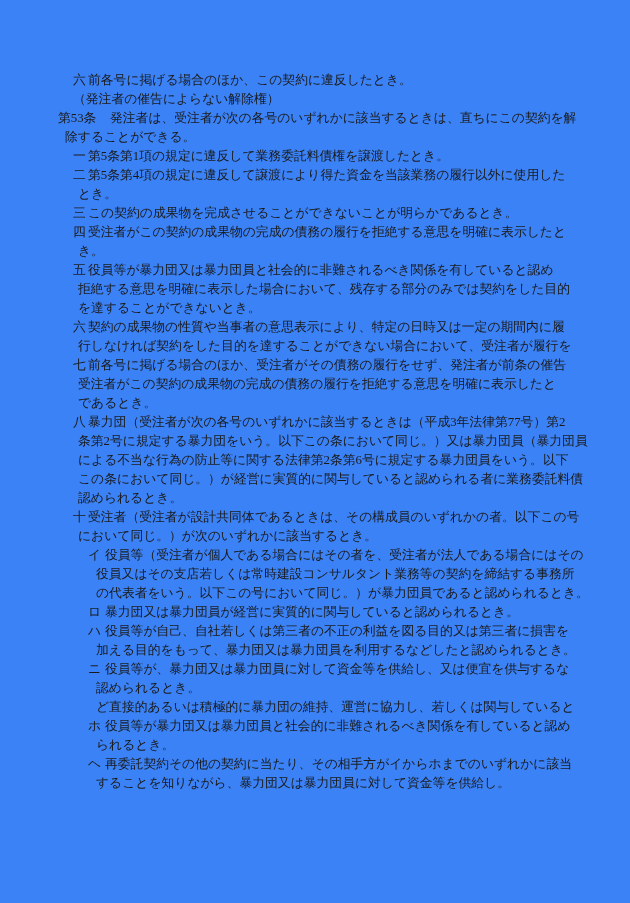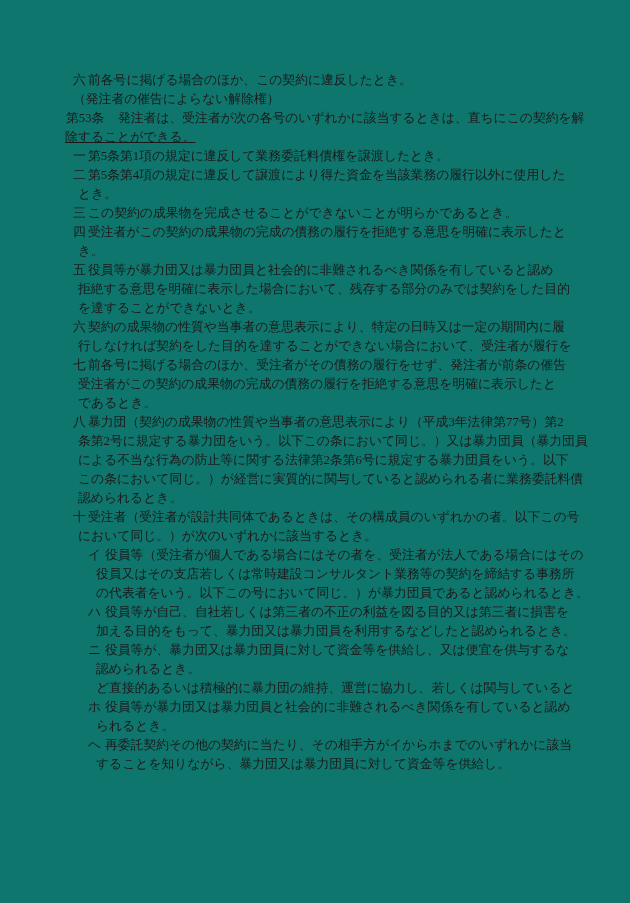--- a/index.html
+++ b/index.html
@@ -5,21 +5,21 @@
   html, body {
     margin: 0;
     padding: 0;
     background: #e8e8e8;
   }
   .page {
     position: relative;
     width: 630px;
     height: 903px;
     margin: 0 auto;
-    background: #0f766e;
+    background: #3b82f6;
     overflow: hidden;
     font-family: "Liberation Serif", "DejaVu Serif", serif;
     color: #1a1a1a;
   }
   .doc {
     position: absolute;
     left: 58px;
     top: 71px;
     width: 520px;
     font-size: 12.8px;
@@ -28,22 +28,22 @@
   .line {
     white-space: nowrap;
     height: 19px;
   }
   .mk {
     display: inline-block;
     vertical-align: top;
   }
   
   .t-article  { padding-left: 0; }
-  .t-article .mk { width: 52px; margin-left: 8px; }   
-  .t-artcont  { padding-left: 7px; text-decoration: underline; }
+  .t-article .mk { width: 52px; }   
+  .t-artcont  { padding-left: 7px; }
   .t-heading  { padding-left: 15px; }
   .t-item1    { padding-left: 15px; }
   .t-item1 .mk { width: 15px; }     
   .t-cont1    { padding-left: 20px; }
   .t-item2    { padding-left: 30px; }
   .t-item2 .mk { width: 17px; }     
   .t-cont2    { padding-left: 38px; }
 </style>
 </head>
 <body>
@@ -61,30 +61,31 @@
       <div class="line t-item1"><span class="mk">四</span><span class="txt">受注者がこの契約の成果物の完成の債務の履行を拒絶する意思を明確に表示したと</span></div>
       <div class="line t-cont1"><span class="txt">き。</span></div>
       <div class="line t-item1"><span class="mk">五</span><span class="txt">役員等が暴力団又は暴力団員と社会的に非難されるべき関係を有していると認め</span></div>
       <div class="line t-cont1"><span class="txt">拒絶する意思を明確に表示した場合において、残存する部分のみでは契約をした目的</span></div>
       <div class="line t-cont1"><span class="txt">を達することができないとき。</span></div>
       <div class="line t-item1"><span class="mk">六</span><span class="txt">契約の成果物の性質や当事者の意思表示により、特定の日時又は一定の期間内に履</span></div>
       <div class="line t-cont1"><span class="txt">行しなければ契約をした目的を達することができない場合において、受注者が履行を</span></div>
       <div class="line t-item1"><span class="mk">七</span><span class="txt">前各号に掲げる場合のほか、受注者がその債務の履行をせず、発注者が前条の催告</span></div>
       <div class="line t-cont1"><span class="txt">受注者がこの契約の成果物の完成の債務の履行を拒絶する意思を明確に表示したと</span></div>
       <div class="line t-cont1"><span class="txt">であるとき。</span></div>
-      <div class="line t-item1"><span class="mk">八</span><span class="txt">暴力団（契約の成果物の性質や当事者の意思表示により（平成3年法律第77号）第2</span></div>
+      <div class="line t-item1"><span class="mk">八</span><span class="txt">暴力団（受注者が次の各号のいずれかに該当するときは（平成3年法律第77号）第2</span></div>
       <div class="line t-cont1"><span class="txt">条第2号に規定する暴力団をいう。以下この条において同じ。）又は暴力団員（暴力団員</span></div>
       <div class="line t-cont1"><span class="txt">による不当な行為の防止等に関する法律第2条第6号に規定する暴力団員をいう。以下</span></div>
       <div class="line t-cont1"><span class="txt">この条において同じ。）が経営に実質的に関与していると認められる者に業務委託料債</span></div>
       <div class="line t-cont1"><span class="txt">認められるとき。</span></div>
       <div class="line t-item1"><span class="mk">十</span><span class="txt">受注者（受注者が設計共同体であるときは、その構成員のいずれかの者。以下この号</span></div>
       <div class="line t-cont1"><span class="txt">において同じ。）が次のいずれかに該当するとき。</span></div>
       <div class="line t-item2"><span class="mk">イ</span><span class="txt">役員等（受注者が個人である場合にはその者を、受注者が法人である場合にはその</span></div>
       <div class="line t-cont2"><span class="txt">役員又はその支店若しくは常時建設コンサルタント業務等の契約を締結する事務所</span></div>
       <div class="line t-cont2"><span class="txt">の代表者をいう。以下この号において同じ。）が暴力団員であると認められるとき。</span></div>
+      <div class="line t-item2"><span class="mk">ロ</span><span class="txt">暴力団又は暴力団員が経営に実質的に関与していると認められるとき。</span></div>
       <div class="line t-item2"><span class="mk">ハ</span><span class="txt">役員等が自己、自社若しくは第三者の不正の利益を図る目的又は第三者に損害を</span></div>
       <div class="line t-cont2"><span class="txt">加える目的をもって、暴力団又は暴力団員を利用するなどしたと認められるとき。</span></div>
       <div class="line t-item2"><span class="mk">ニ</span><span class="txt">役員等が、暴力団又は暴力団員に対して資金等を供給し、又は便宜を供与するな</span></div>
       <div class="line t-cont2"><span class="txt">認められるとき。</span></div>
       <div class="line t-cont2"><span class="txt">ど直接的あるいは積極的に暴力団の維持、運営に協力し、若しくは関与していると</span></div>
       <div class="line t-item2"><span class="mk">ホ</span><span class="txt">役員等が暴力団又は暴力団員と社会的に非難されるべき関係を有していると認め</span></div>
       <div class="line t-cont2"><span class="txt">られるとき。</span></div>
       <div class="line t-item2"><span class="mk">ヘ</span><span class="txt">再委託契約その他の契約に当たり、その相手方がイからホまでのいずれかに該当</span></div>
       <div class="line t-cont2"><span class="txt">することを知りながら、暴力団又は暴力団員に対して資金等を供給し。</span></div>
     </div>

